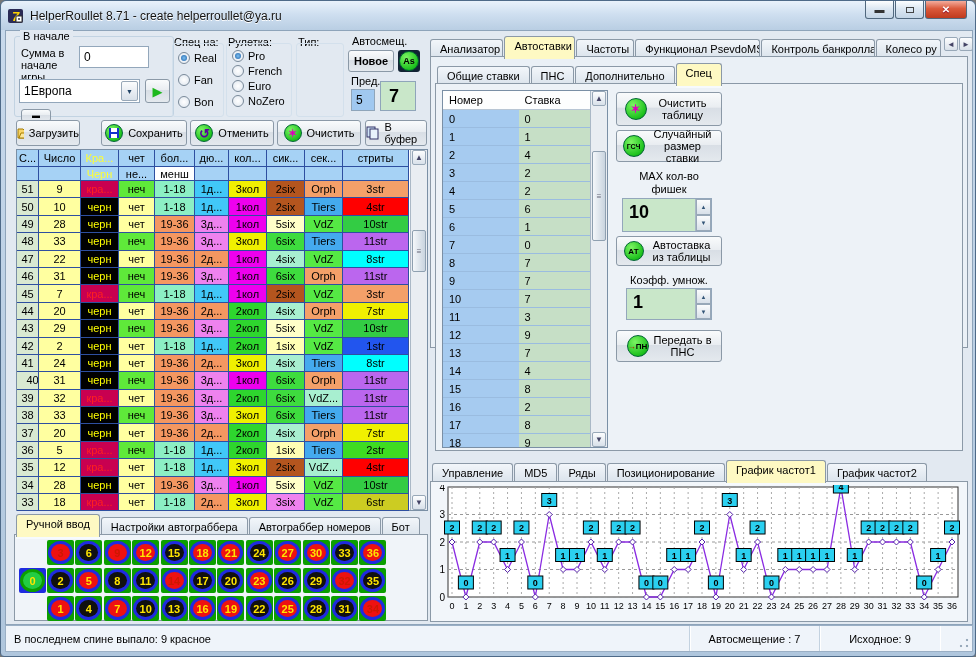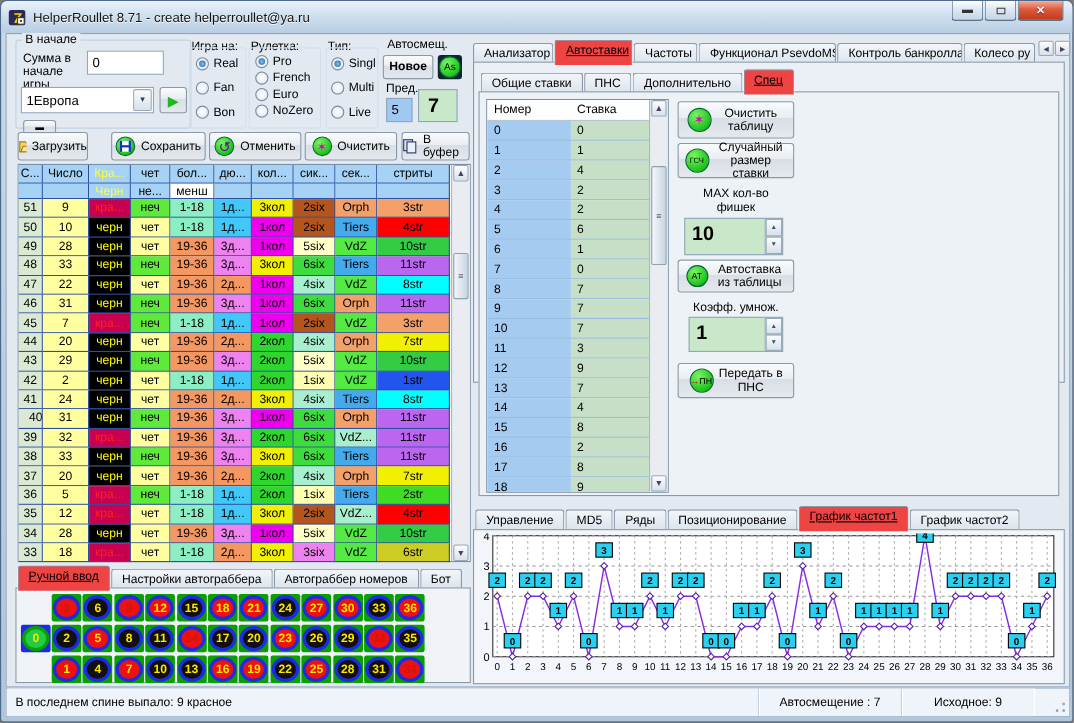--- a/index.html
+++ b/index.html
@@ -19,35 +19,35 @@
  radial-gradient(circle at 9px 9px,#9AB 1px,transparent 1.6px),
  radial-gradient(circle at 3px 9px,#9AB 1px,transparent 1.6px);}
 .gbox{position:absolute;border:1px solid #C2D3E2;border-radius:3px;}
 .glabel{position:absolute;top:-7px;left:5px;background:#E2E9F1;padding:0 3px;font-size:11px;white-space:nowrap;}
 .tinput{background:#fff;border:1px solid #93A7BB;font-size:12px;padding:1px 4px;}
 .btn{background:linear-gradient(#F9FBFC,#E9EDF1 45%,#D8DEE5 46%,#E4E9EE);border:1px solid #8B99A7;border-radius:3px;display:flex;align-items:center;justify-content:center;gap:5px;font-size:11px;color:#000;cursor:default;}
 .radio-row{display:flex;align-items:center;gap:4px;font-size:11px;margin-bottom:10px;}
 .rb{width:12px;height:12px;border-radius:50%;border:1px solid #7A8A9A;background:radial-gradient(#fff,#DDE5EE);flex:0 0 12px;}
 .rb.sel{position:relative;}
 .rb.sel::after{content:"";position:absolute;left:2px;top:2px;width:6px;height:6px;border-radius:50%;background:radial-gradient(#7FC0F0,#1A5FA8);}
-.gicon{border-radius:50%;background:radial-gradient(circle at 35% 30%,#7CF463,#1EC21E 70%,#0A8A0A);border:1px solid #063;color:#000;display:flex;align-items:center;justify-content:center;font-weight:normal;}
+.gicon{border-radius:50%;background:radial-gradient(circle at 35% 30%,#7CF463,#1EC21E 70%,#0A8A0A);border:1px solid #063;color:#000;display:flex;align-items:center;justify-content:center;font-weight:bold;}
 
 .htable{position:absolute;left:10px;top:118px;width:412px;height:362px;background:#fff;border:1px solid #7A8FA5;display:flex;}
 .hgrid{width:394px;}
 .hrow{display:flex;height:17.4px;}
 .hrow.hdr1{height:17px;} .hrow.hdr2{height:14px;}
 .hcell{border-right:1px solid #2E4FA0;border-bottom:1px solid #2E4FA0;font-size:11px;display:flex;align-items:center;justify-content:center;overflow:hidden;white-space:nowrap;}
 .hdrbg{background:#A6D2F5;}
 .vscroll{width:17px;background:#E9EDF2;border-left:1px solid #AAB8C6;position:relative;}
 .sarrow{position:absolute;left:1px;right:1px;height:15px;font-size:8px;color:#446;display:flex;align-items:center;justify-content:center;background:linear-gradient(#FCFDFE,#D9E1EA);border:1px solid #98A8B8;border-radius:2px;}
 .sthumb{position:absolute;left:1px;right:1px;background:linear-gradient(90deg,#F4F7FA,#C9D4DF);border:1px solid #8FA0B0;border-radius:2px;display:flex;align-items:center;justify-content:center;font-size:8px;color:#667;}
 
 .tabstrip{position:absolute;display:flex;align-items:flex-end;}
 .tab{border:1px solid #8B99A7;border-bottom:none;border-radius:3px 3px 0 0;background:linear-gradient(#F2F6FA,#D9E2EB);padding:3px 9px 3px;font-size:11px;margin-right:1px;height:20px;white-space:nowrap;overflow:hidden;}
-.tab.active{background:#ef4444;height:23px;position:relative;z-index:3;box-shadow:0 2px 0 #F6FAFD;text-decoration:underline;}
+.tab.active{background:#fef9c3;height:23px;position:relative;z-index:3;box-shadow:0 2px 0 #F6FAFD;}
 .tpanel{position:absolute;background:#EAF0F6;border:1px solid #8B99A7;}
 
 .bcell{position:absolute;width:27px;height:25px;background:#0B9E00;border-radius:2px;}
 .bring{position:absolute;inset:1px;border-radius:50%;background:#1F2BE0;}
 .bcore{position:absolute;inset:4px;border-radius:50%;display:flex;align-items:center;justify-content:center;font-weight:bold;font-size:11px;color:#FFE400;}
 .bcell.zero{background:#1F2BE0;}
 .bcell.zero .bring{background:#0B9E00;}
 
 .bets{position:absolute;left:6px;top:6px;width:166px;height:358px;background:#fff;border:1px solid #7A8FA5;display:flex;overflow:hidden;}
 .brow{display:flex;height:18px;flex:0 0 18px;}
@@ -90,21 +90,21 @@
       <div style="position:absolute;left:4px;top:42px;width:121px;height:24px;background:#fff;border:1px solid #93A7BB;display:flex;align-items:center;">
         <span style="flex:1;font-size:12px;padding-left:4px;">1Европа</span>
         <span style="width:17px;height:20px;margin-right:1px;background:linear-gradient(#FBFCFD,#D8E0E9);border:1px solid #98A8B8;border-radius:2px;display:flex;align-items:center;justify-content:center;font-size:7px;color:#246;">▼</span>
       </div>
       <div class="btn" style="position:absolute;left:130px;top:42px;width:25px;height:24px;">
           <span style="color:#1DB81D;font-size:13px;">▶</span>
         </div>
       <div class="btn" style="position:absolute;left:6px;top:72px;width:30px;height:13px;font-size:8px;">▬</div>
     </div>
 
-    <div style="position:absolute;left:168px;top:5px;font-size:11px;">Игра на:</div>
+    <div style="position:absolute;left:168px;top:5px;font-size:11px;">Спец на:</div>
     <div class="gbox" style="left:166px;top:12px;width:52px;height:74px;border-color:#D3E0EC;"></div>
     <div style="position:absolute;left:172px;top:21px;">
         <div class="radio-row">
           <span class="rb sel"></span>
           <span>Real</span>
         </div>
         <div class="radio-row">
           <span class="rb"></span>
           <span>Fan</span>
         </div>
@@ -130,34 +130,20 @@
           <span>Euro</span>
         </div>
         <div class="radio-row" style="margin-bottom: 16px;">
           <span class="rb"></span>
           <span>NoZero</span>
         </div>
       </div>
 
     <div style="position:absolute;left:292px;top:5px;font-size:11px;">Тип:</div>
     <div class="gbox" style="left:290px;top:12px;width:48px;height:74px;border-color:#D3E0EC;"></div>
-    <div style="position:absolute;left:295px;top:21px;">
-        <div class="radio-row">
-          <span class="rb sel"></span>
-          <span>Singl</span>
-        </div>
-        <div class="radio-row">
-          <span class="rb"></span>
-          <span>Multi</span>
-        </div>
-        <div class="radio-row">
-          <span class="rb"></span>
-          <span>Live</span>
-        </div>
-      </div>
 
     <div style="position:absolute;left:346px;top:4px;font-size:11px;">Автосмещ.</div>
     <div class="btn" style="position:absolute;left:342px;top:19px;width:46px;height:22px;font-weight:bold;">Новое</div>
     <div style="position:absolute;left:392px;top:19px;width:22px;height:22px;background:#123;border-radius:3px;">
       <div class="gicon" style="position:absolute;inset:1px;font-size:9px;">As</div>
     </div>
     <div style="position:absolute;left:345px;top:44px;font-size:11px;">Пред.</div>
     <div style="position:absolute;left:345px;top:58px;width:24px;height:22px;background:#A0C8F0;border:1px solid #8FA5BA;font-size:12px;display:flex;align-items:center;padding-left:4px;">5</div>
     <div style="position:absolute;left:374px;top:50px;width:36px;height:30px;background:#C9E7C9;border:1px solid #8FA5BA;font-size:18px;font-weight:bold;display:flex;align-items:center;padding-left:8px;">7</div>
 

